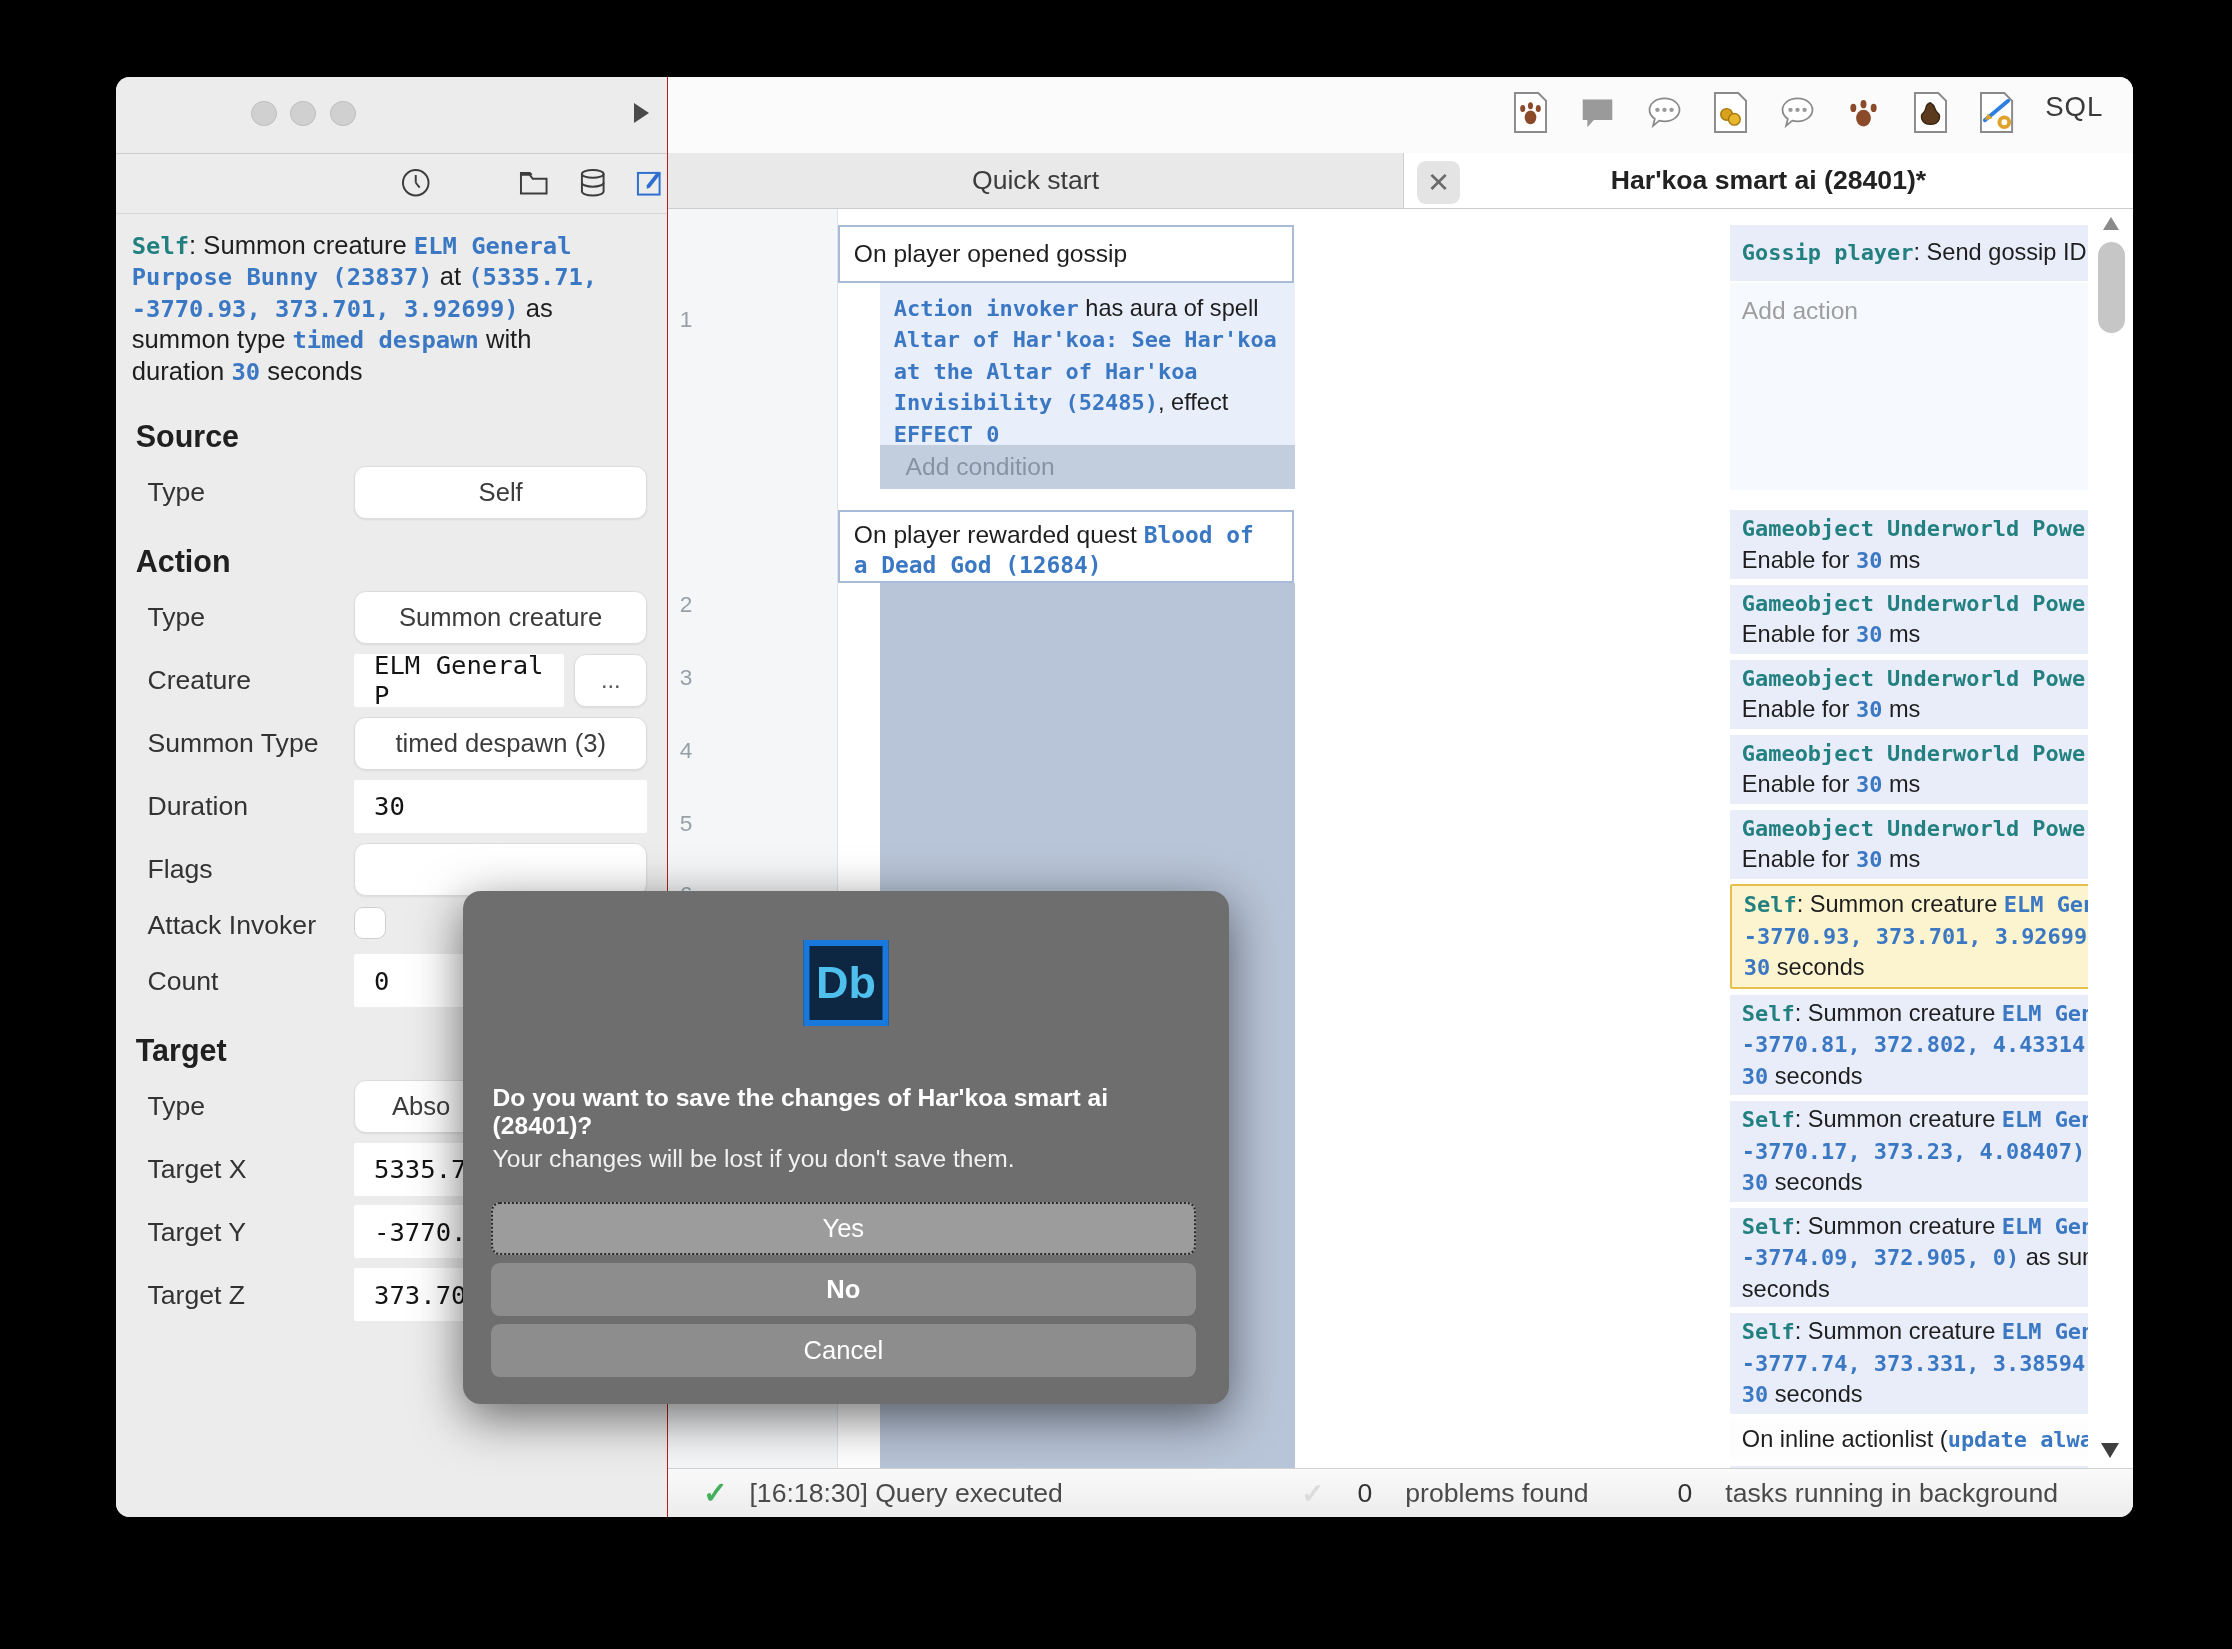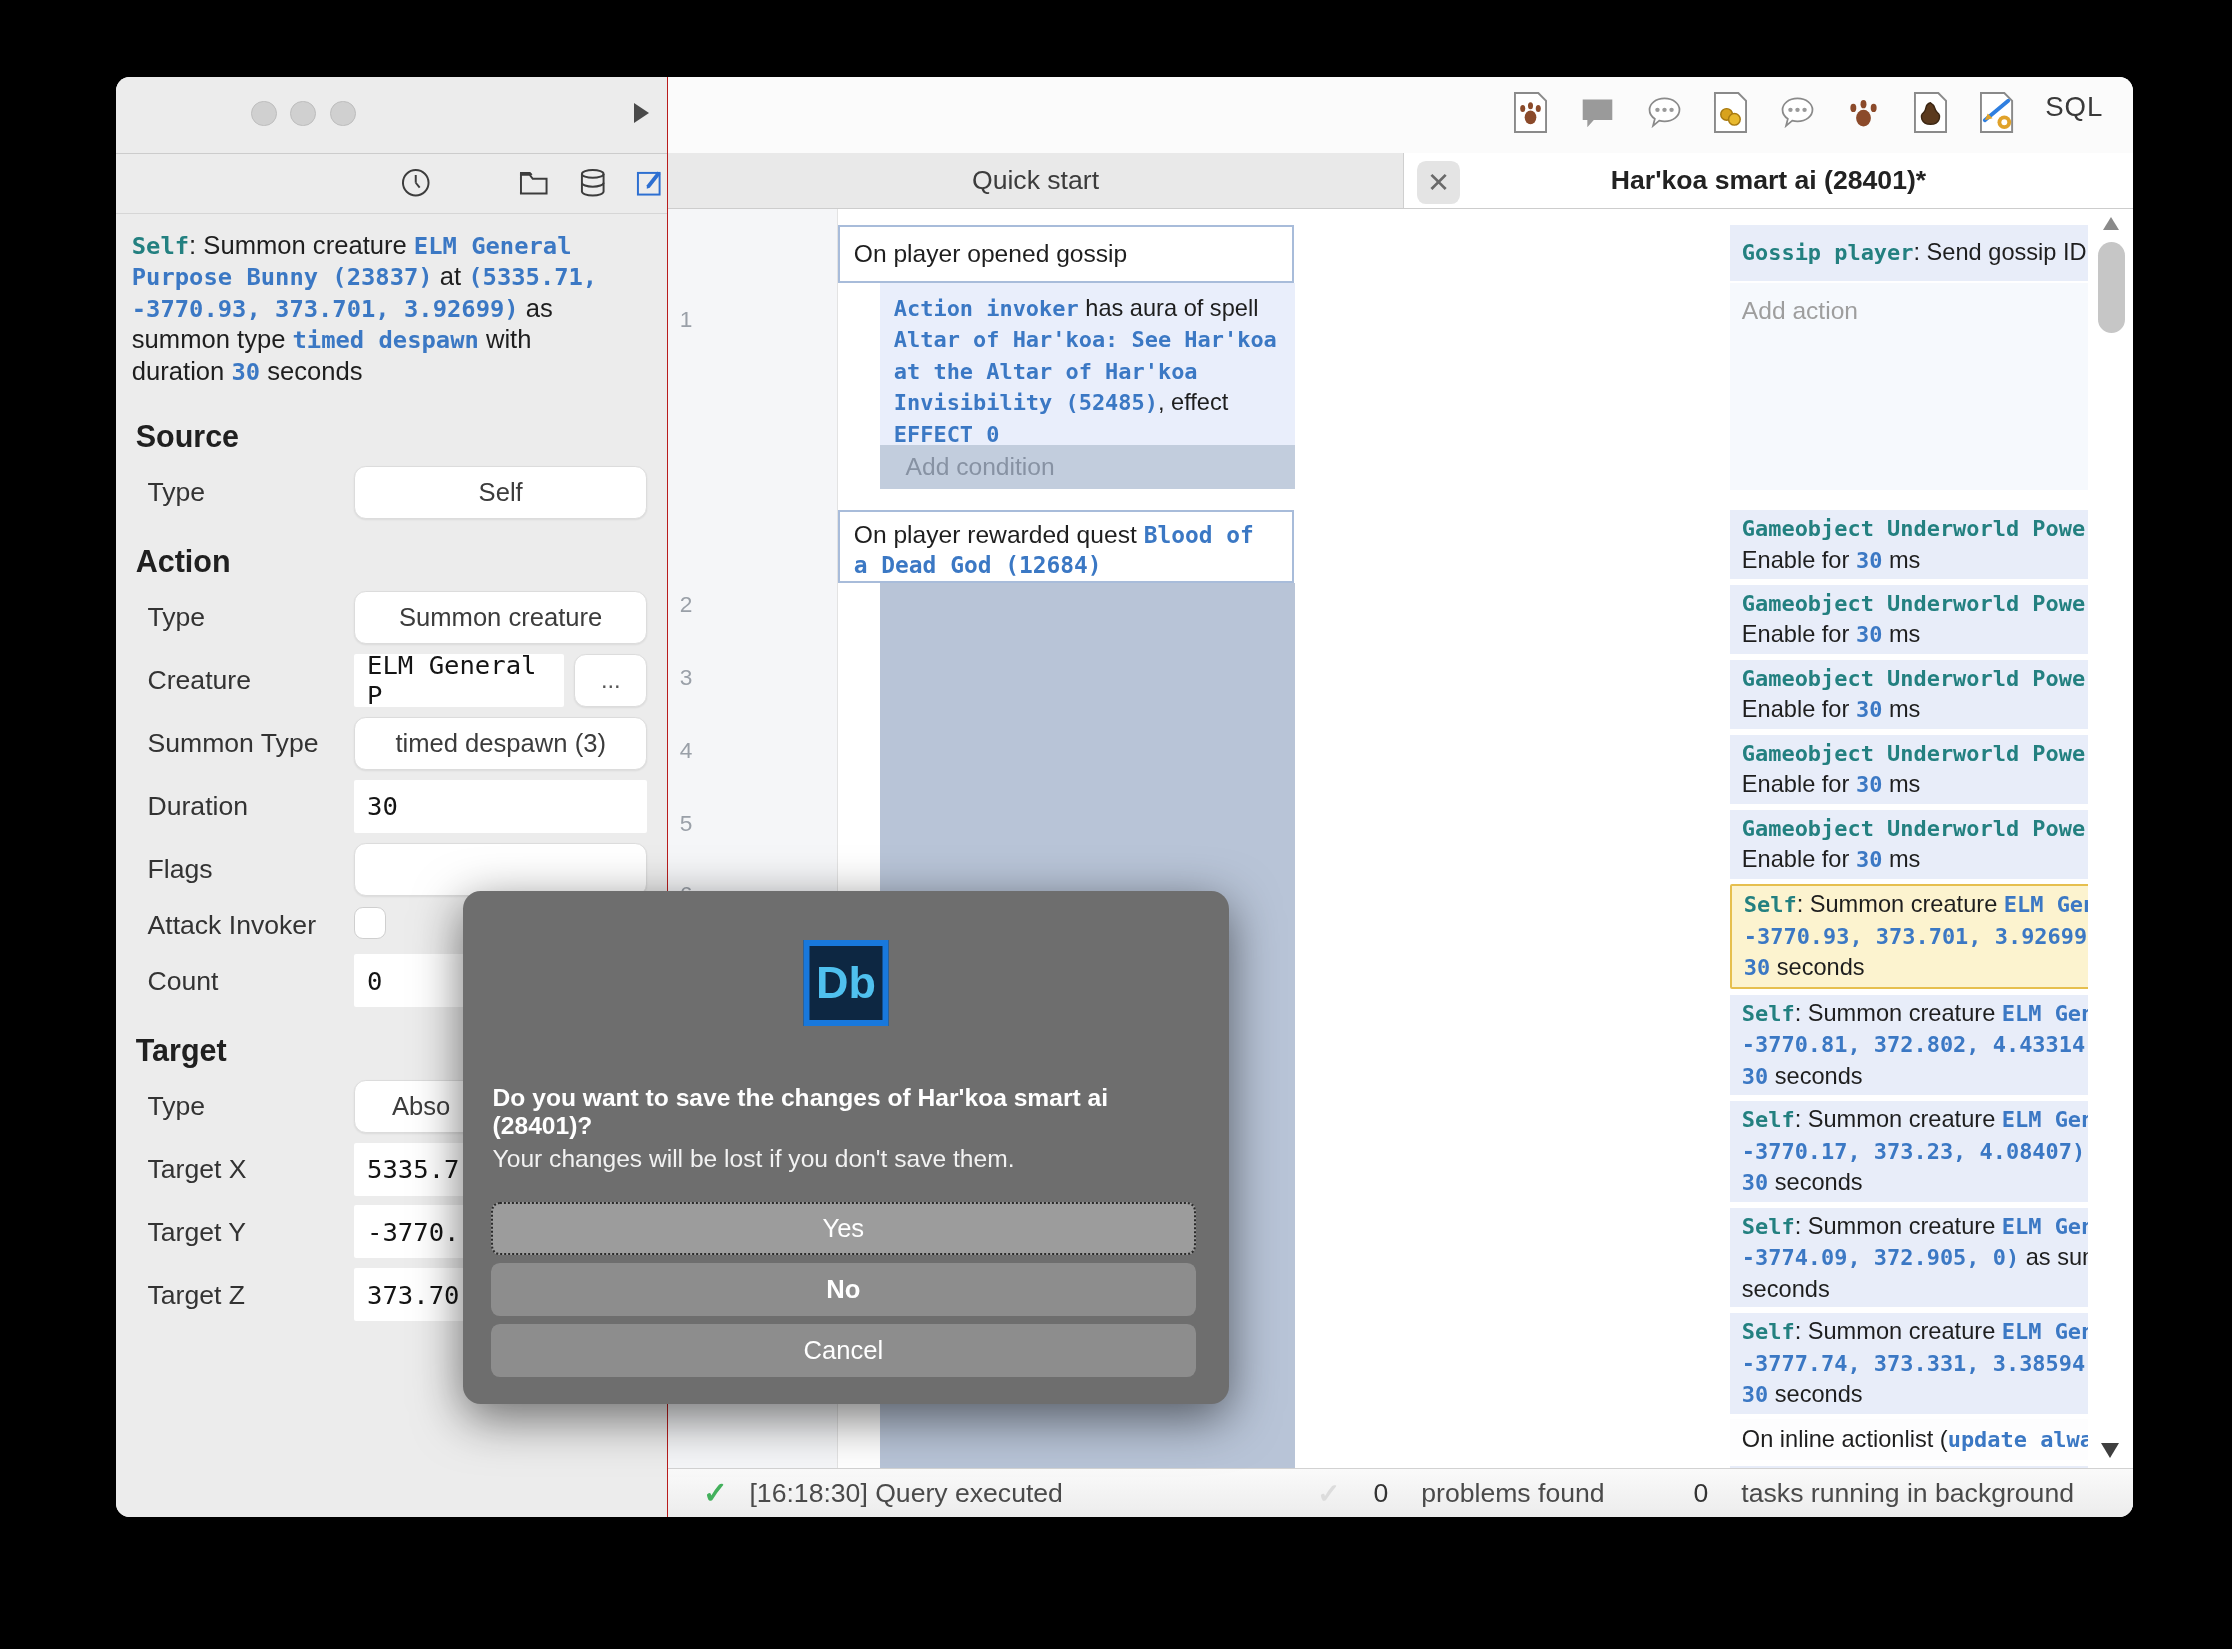--- a/index.html
+++ b/index.html
@@ -23,21 +23,21 @@
   .section-heading{font-size:30.5px;font-weight:600;color:#202020;margin:25.6px 0 11.8px 19.7px;}
   .form-row{position:relative;margin:0 19.7px 9.9px 0;height:53px;}
   .form-row.cb-row{height:39px;}
   .form-label{position:absolute;left:31.5px;top:50%;transform:translateY(-50%);
               font-size:26.6px;color:#333;}
   .ctrl{position:absolute;left:238px;right:0;top:0;bottom:0;}
   .sel{background:#fff;border:1px solid #dcdcdc;border-radius:11.8px;height:100%;
        display:flex;align-items:center;justify-content:center;font-size:25.6px;color:#3c3c3c;
        box-shadow:0 1px 2px rgba(0,0,0,.08);box-sizing:border-box;}
   .sel.left{justify-content:flex-start;padding-left:37px;}
-  .inp{background:#fff;height:100%;display:flex;align-items:center;padding-left:13px;
+  .inp{background:#fff;height:100%;display:flex;align-items:center;padding-left:20px;
        font-family:"DejaVu Sans Mono",monospace;font-size:25.6px;color:#141414;
        border-radius:2px;box-sizing:border-box;}
   .inp.short{right:83px;}
   .dots-btn{position:absolute;right:0;top:0;width:73px;height:100%;background:#fff;
             border:1px solid #dcdcdc;border-radius:11.8px;display:flex;align-items:center;
             justify-content:center;font-size:23.6px;color:#555;box-sizing:border-box;
             box-shadow:0 1px 2px rgba(0,0,0,.08);}
   .checkbox{width:31.5px;height:31.5px;background:#fff;border:1px solid #cfcfcf;border-radius:8.9px;
             position:absolute;left:238px;top:2px;box-sizing:border-box;}
 
@@ -96,21 +96,21 @@
 
   
   .statusbar{position:absolute;left:552px;right:0;bottom:0;height:49px;
              background:linear-gradient(#fafafa,#ececec);border-top:1px solid #d2d2d2;
              box-sizing:border-box;display:flex;align-items:center;font-size:26.6px;color:#4a4a4a;}
   .status-check{color:#43b05c;font-size:29.6px;font-weight:700;margin:0 21.7px 0 35px;}
   .status-right{margin-left:auto;display:flex;align-items:center;margin-right:59px;}
   .faint-check{color:#dcdcdc;font-size:27.6px;font-weight:700;margin-right:33px;}
   .count-num{color:#333;margin-right:33px;}
   .count-label{margin-right:89px;}
-  .count-label:last-child{margin-right:0;}
+  .count-label:last-child{margin-right:16px;}
 
   
   .dialog{position:absolute;left:463px;top:891px;width:766px;height:513px;background:#6e6e6e;
           border-radius:17.7px;box-shadow:0 13.8px 49px rgba(0,0,0,.55);z-index:50;}
   .db-logo{position:absolute;left:50%;top:49px;transform:translateX(-50%);width:85px;height:86px;
            background:#0d2742;border:6.9px solid #1878dc;box-sizing:border-box;display:flex;
            align-items:center;justify-content:center;}
   .db-logo span{color:#4fc0ee;font-size:45px;font-weight:700;font-family:"Liberation Sans",sans-serif;}
   .dlg-title{position:absolute;left:29.6px;right:23.6px;top:193px;color:#fff;font-weight:700;font-size:24.6px;}
   .dlg-sub{position:absolute;left:29.6px;right:23.6px;top:254px;color:#f2f2f2;font-size:24.6px;}

